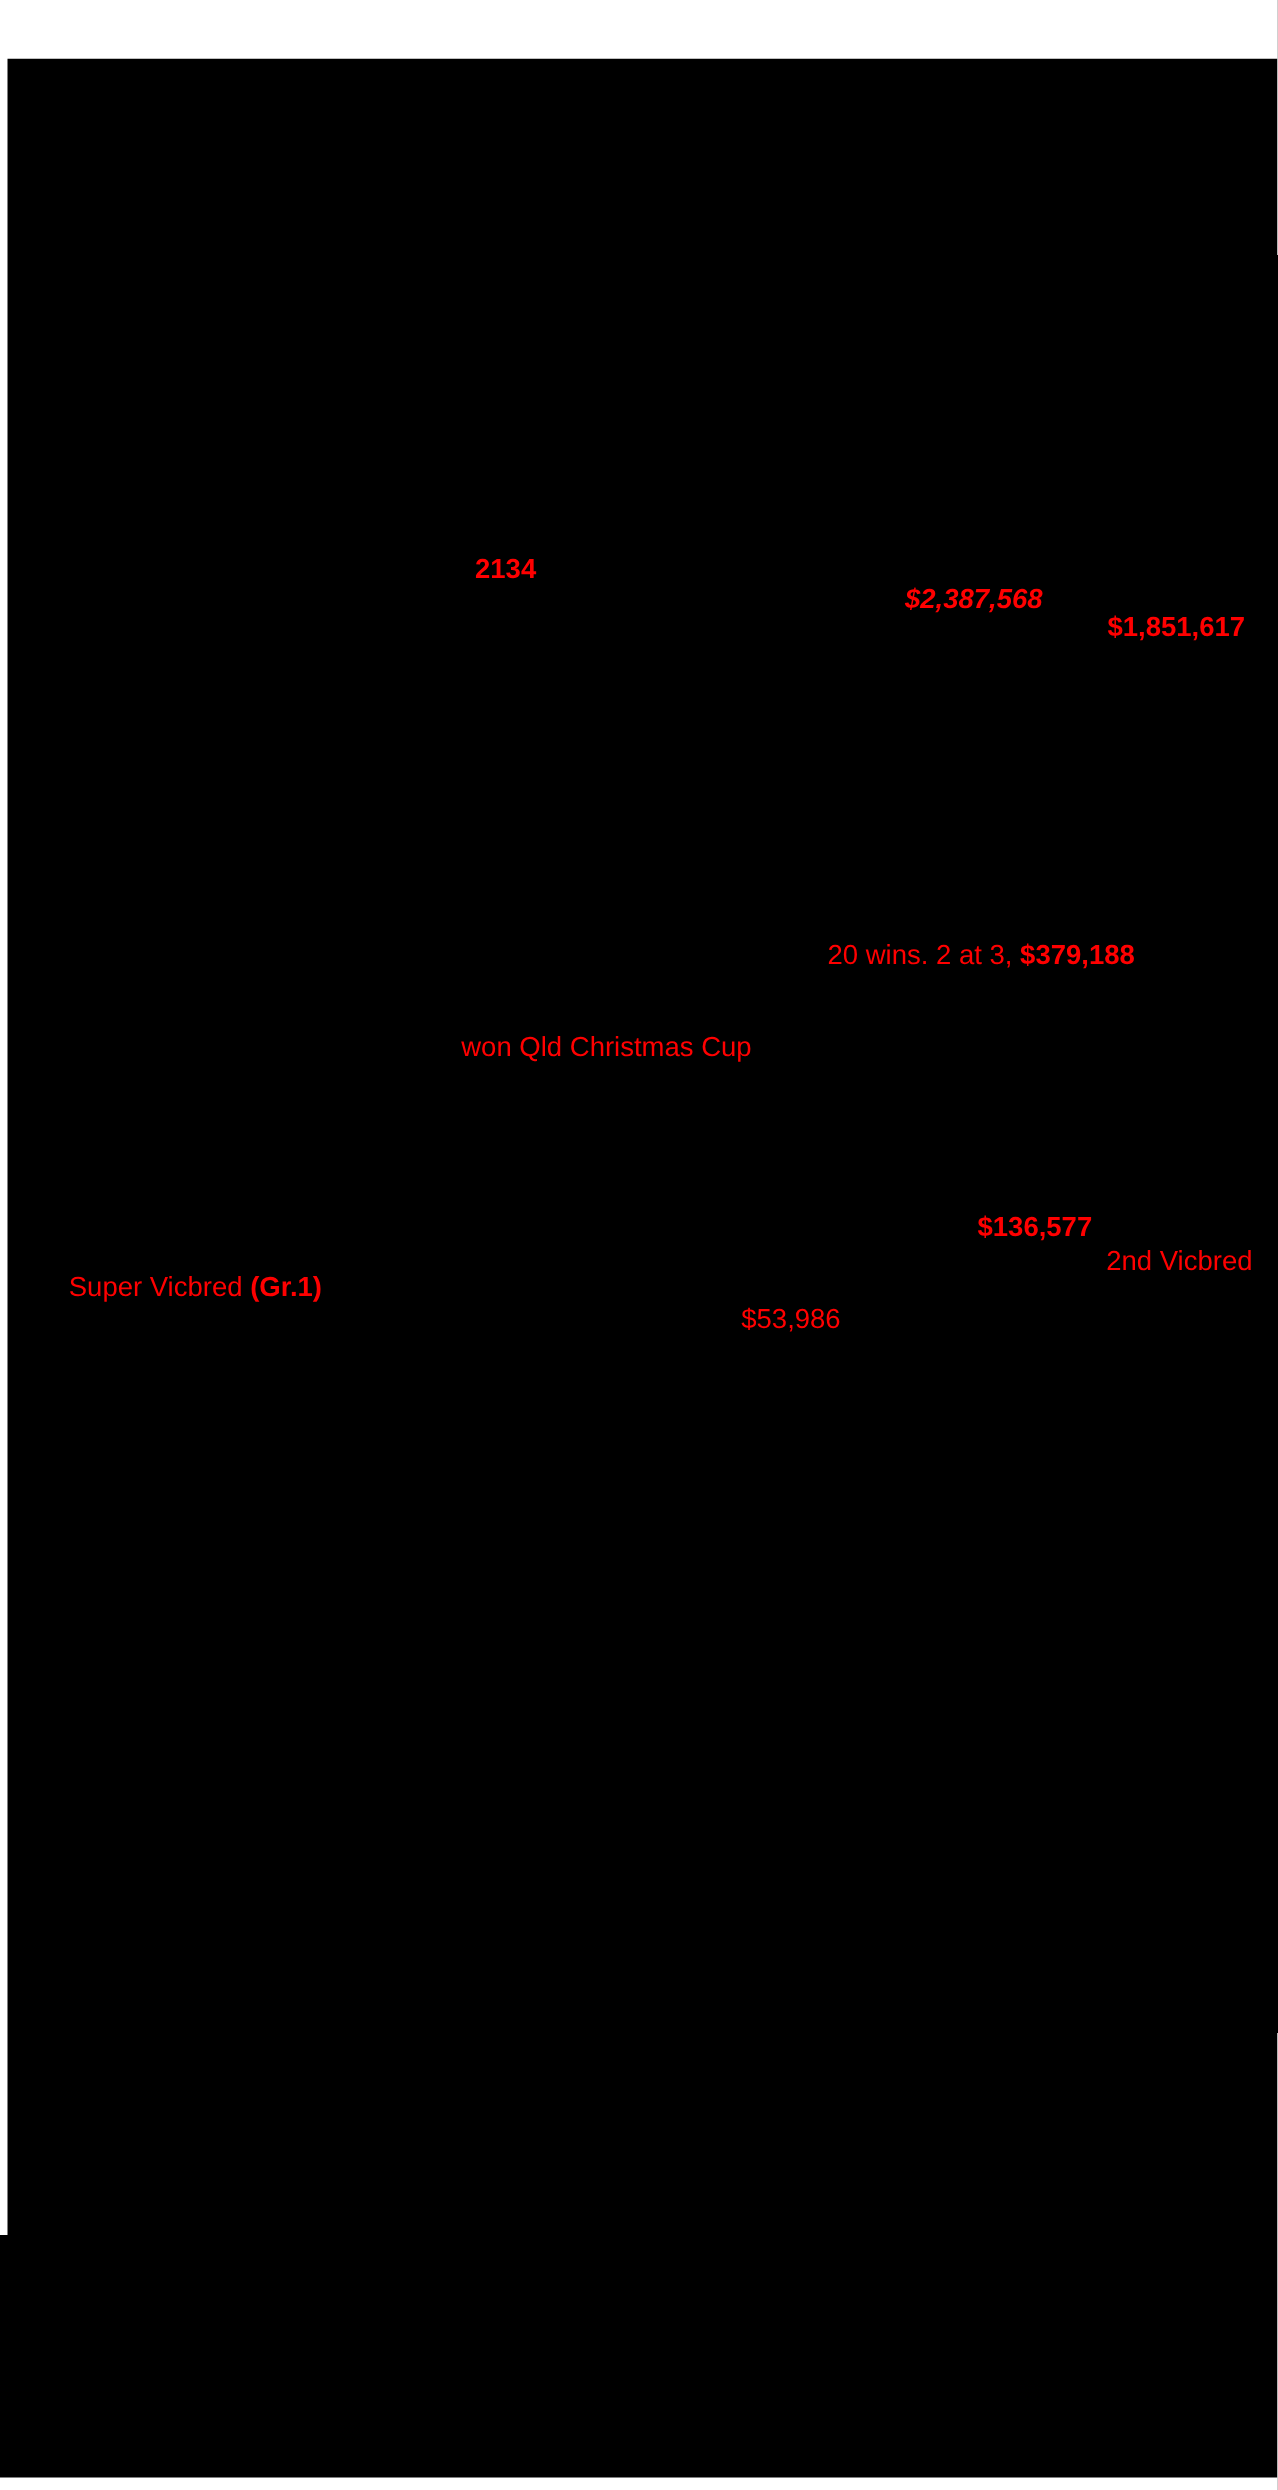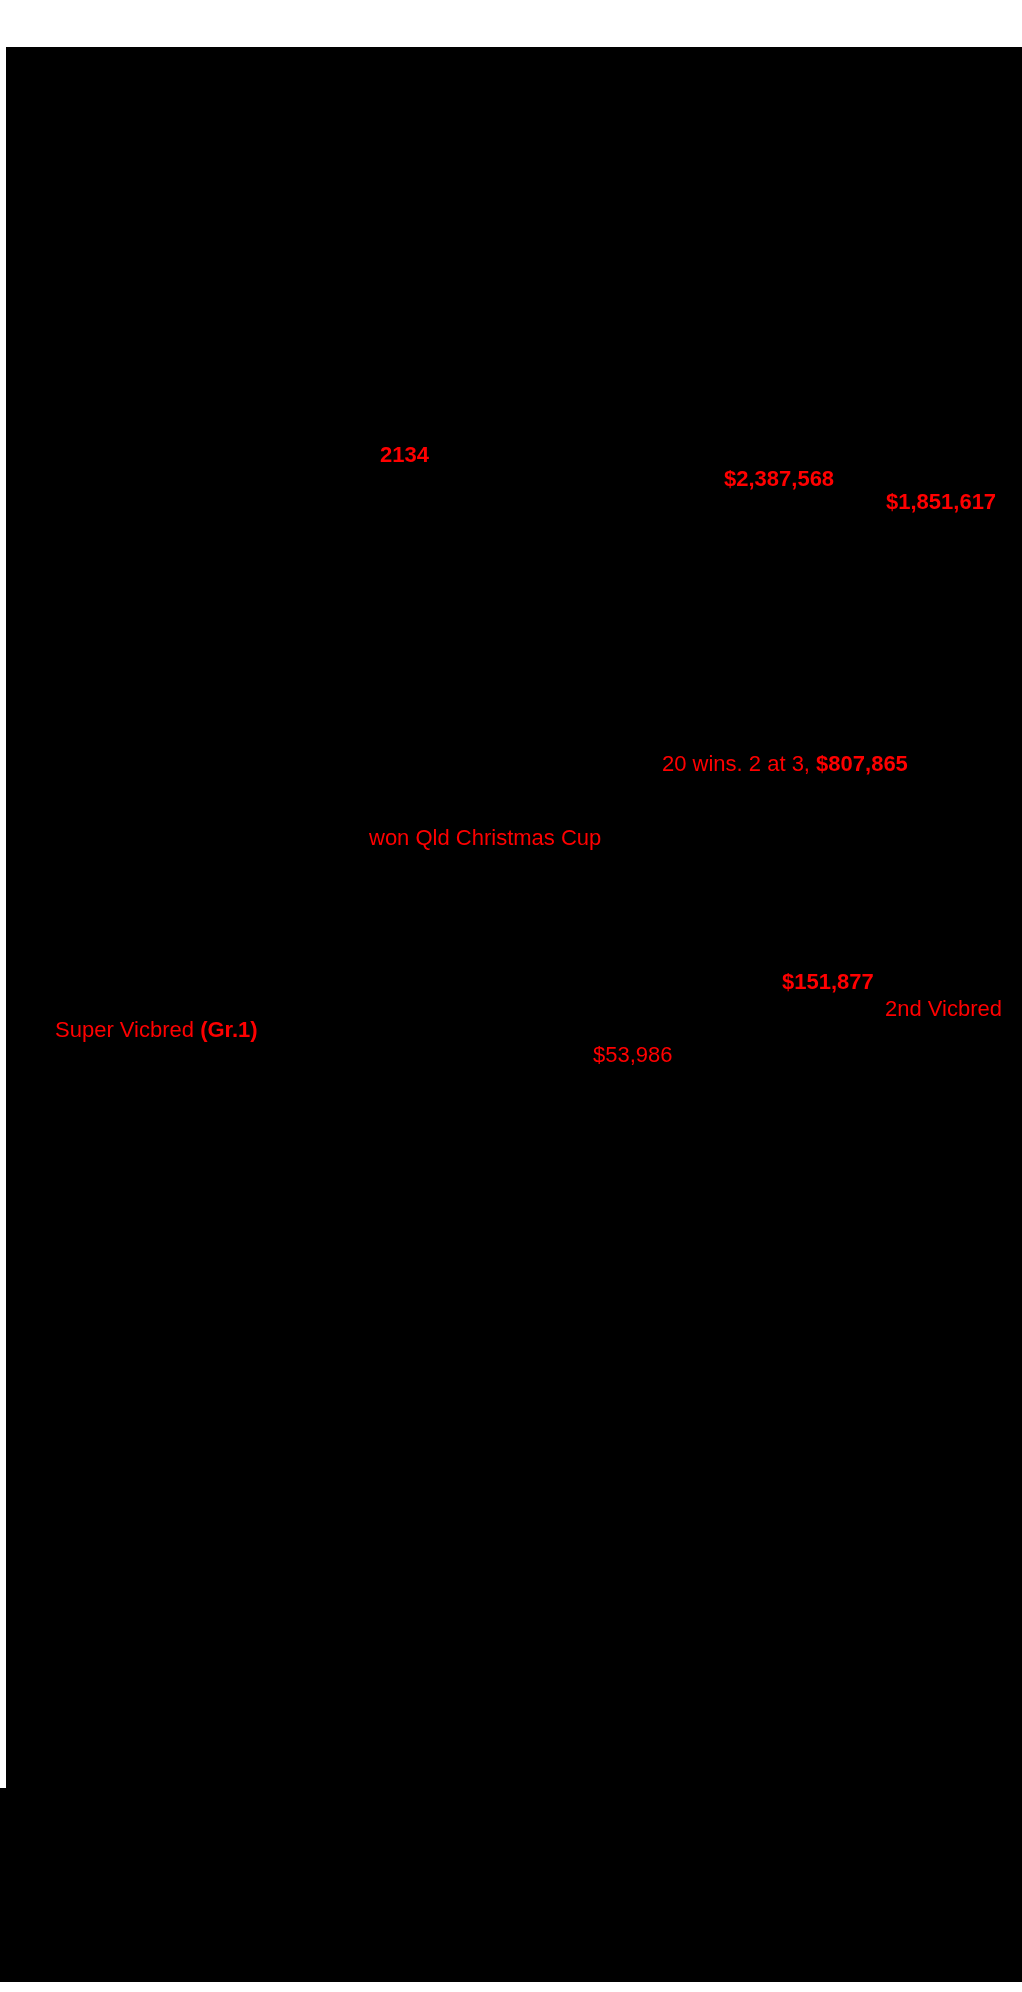--- a/index.html
+++ b/index.html
@@ -50,22 +50,22 @@
   .annotation .bold { font-weight: 700; }
 </style>
 </head>
 <body>
 
 <div class="screen">
   <div class="page-dark-main"></div>
   <div class="page-dark-footer"></div>
   <div class="annotations-layer">
       <div class="annotation" style="left: 380px; top: 443px;"><span class="bold">2134</span></div>
-      <div class="annotation" style="left: 724px; top: 467px;"><span class="bold">$2,387,568</span></div>
+      <div class="annotation" style="left: 724px; top: 467px; font-style: italic;"><span class="bold">$2,387,568</span></div>
       <div class="annotation" style="left: 886px; top: 490px;"><span class="bold">$1,851,617</span></div>
-      <div class="annotation" style="left: 662px; top: 752px;"><span>20 wins. 2 at 3, </span><span class="bold">$807,865</span></div>
+      <div class="annotation" style="left: 662px; top: 752px;"><span>20 wins. 2 at 3, </span><span class="bold">$379,188</span></div>
       <div class="annotation" style="left: 369px; top: 826px;"><span>won Qld Christmas Cup</span></div>
-      <div class="annotation" style="left: 782px; top: 970px;"><span class="bold">$151,877</span></div>
+      <div class="annotation" style="left: 782px; top: 970px;"><span class="bold">$136,577</span></div>
       <div class="annotation" style="left: 885px; top: 997px; text-align: right;"><span>2nd Vicbred</span></div>
       <div class="annotation" style="left: 55px; top: 1018px;"><span>Super Vicbred </span><span class="bold">(Gr.1)</span></div>
       <div class="annotation" style="left: 593px; top: 1043px;"><span>$53,986</span></div>
     </div>
 </div>
 
 </body></html>

